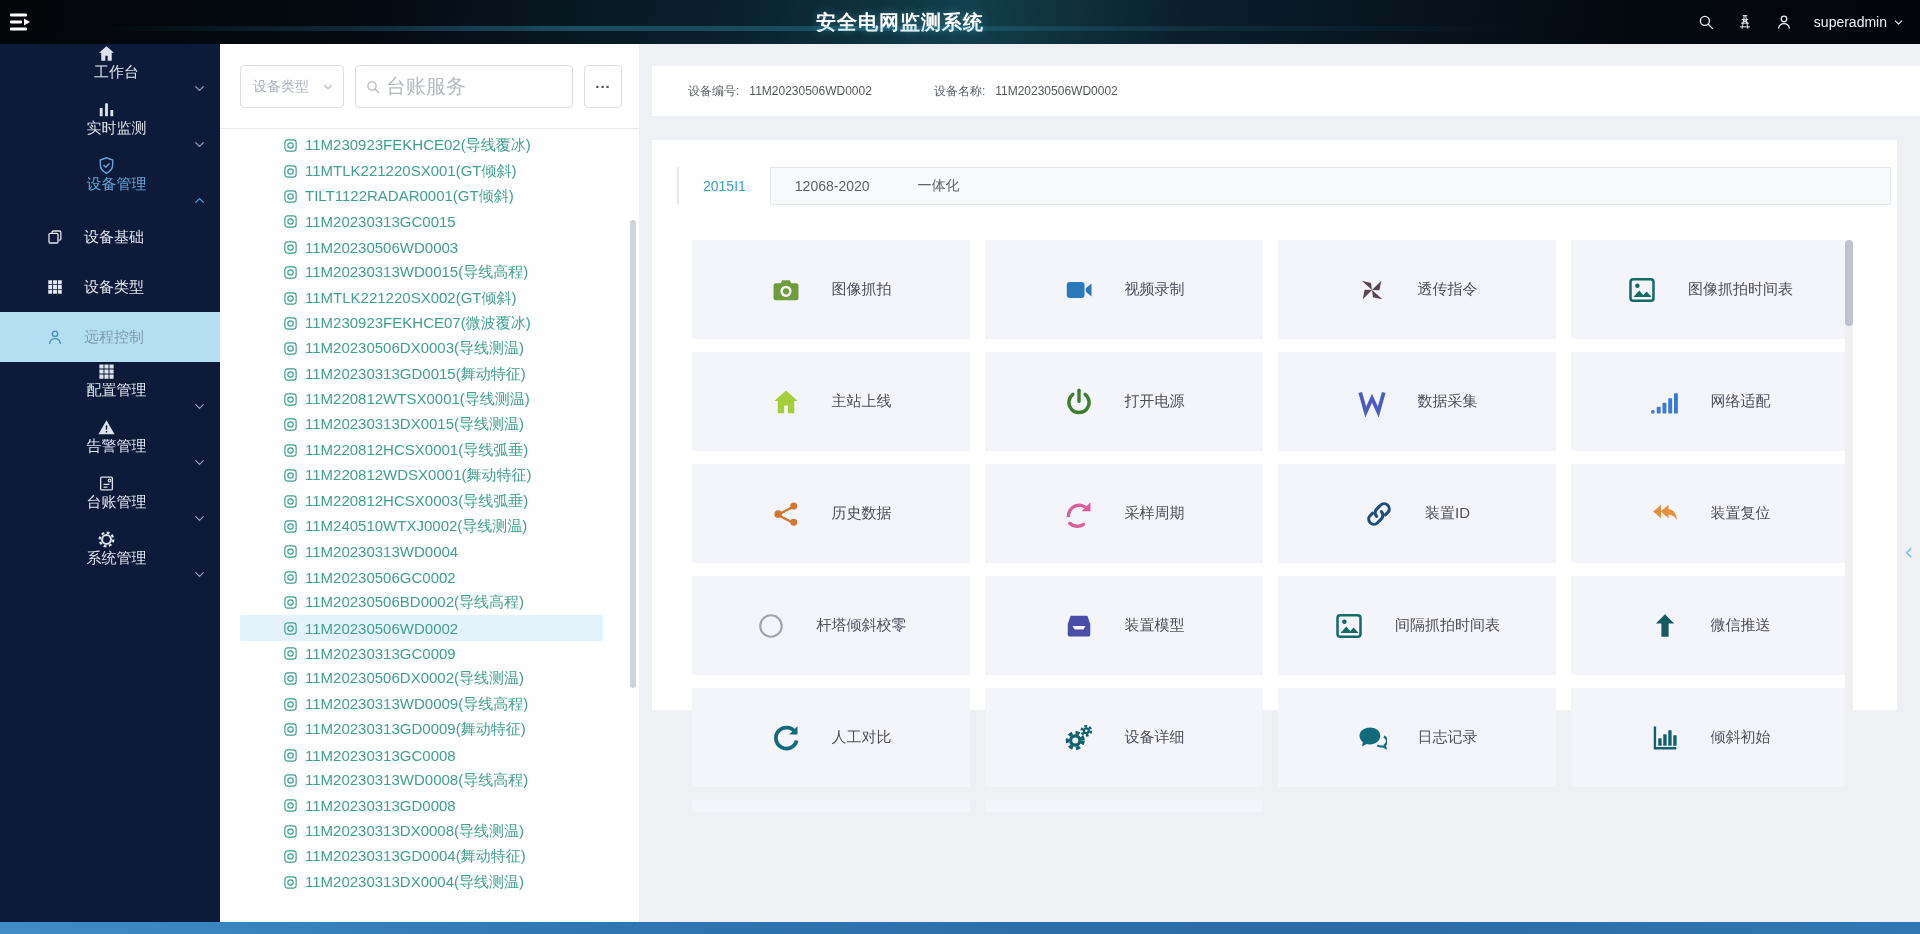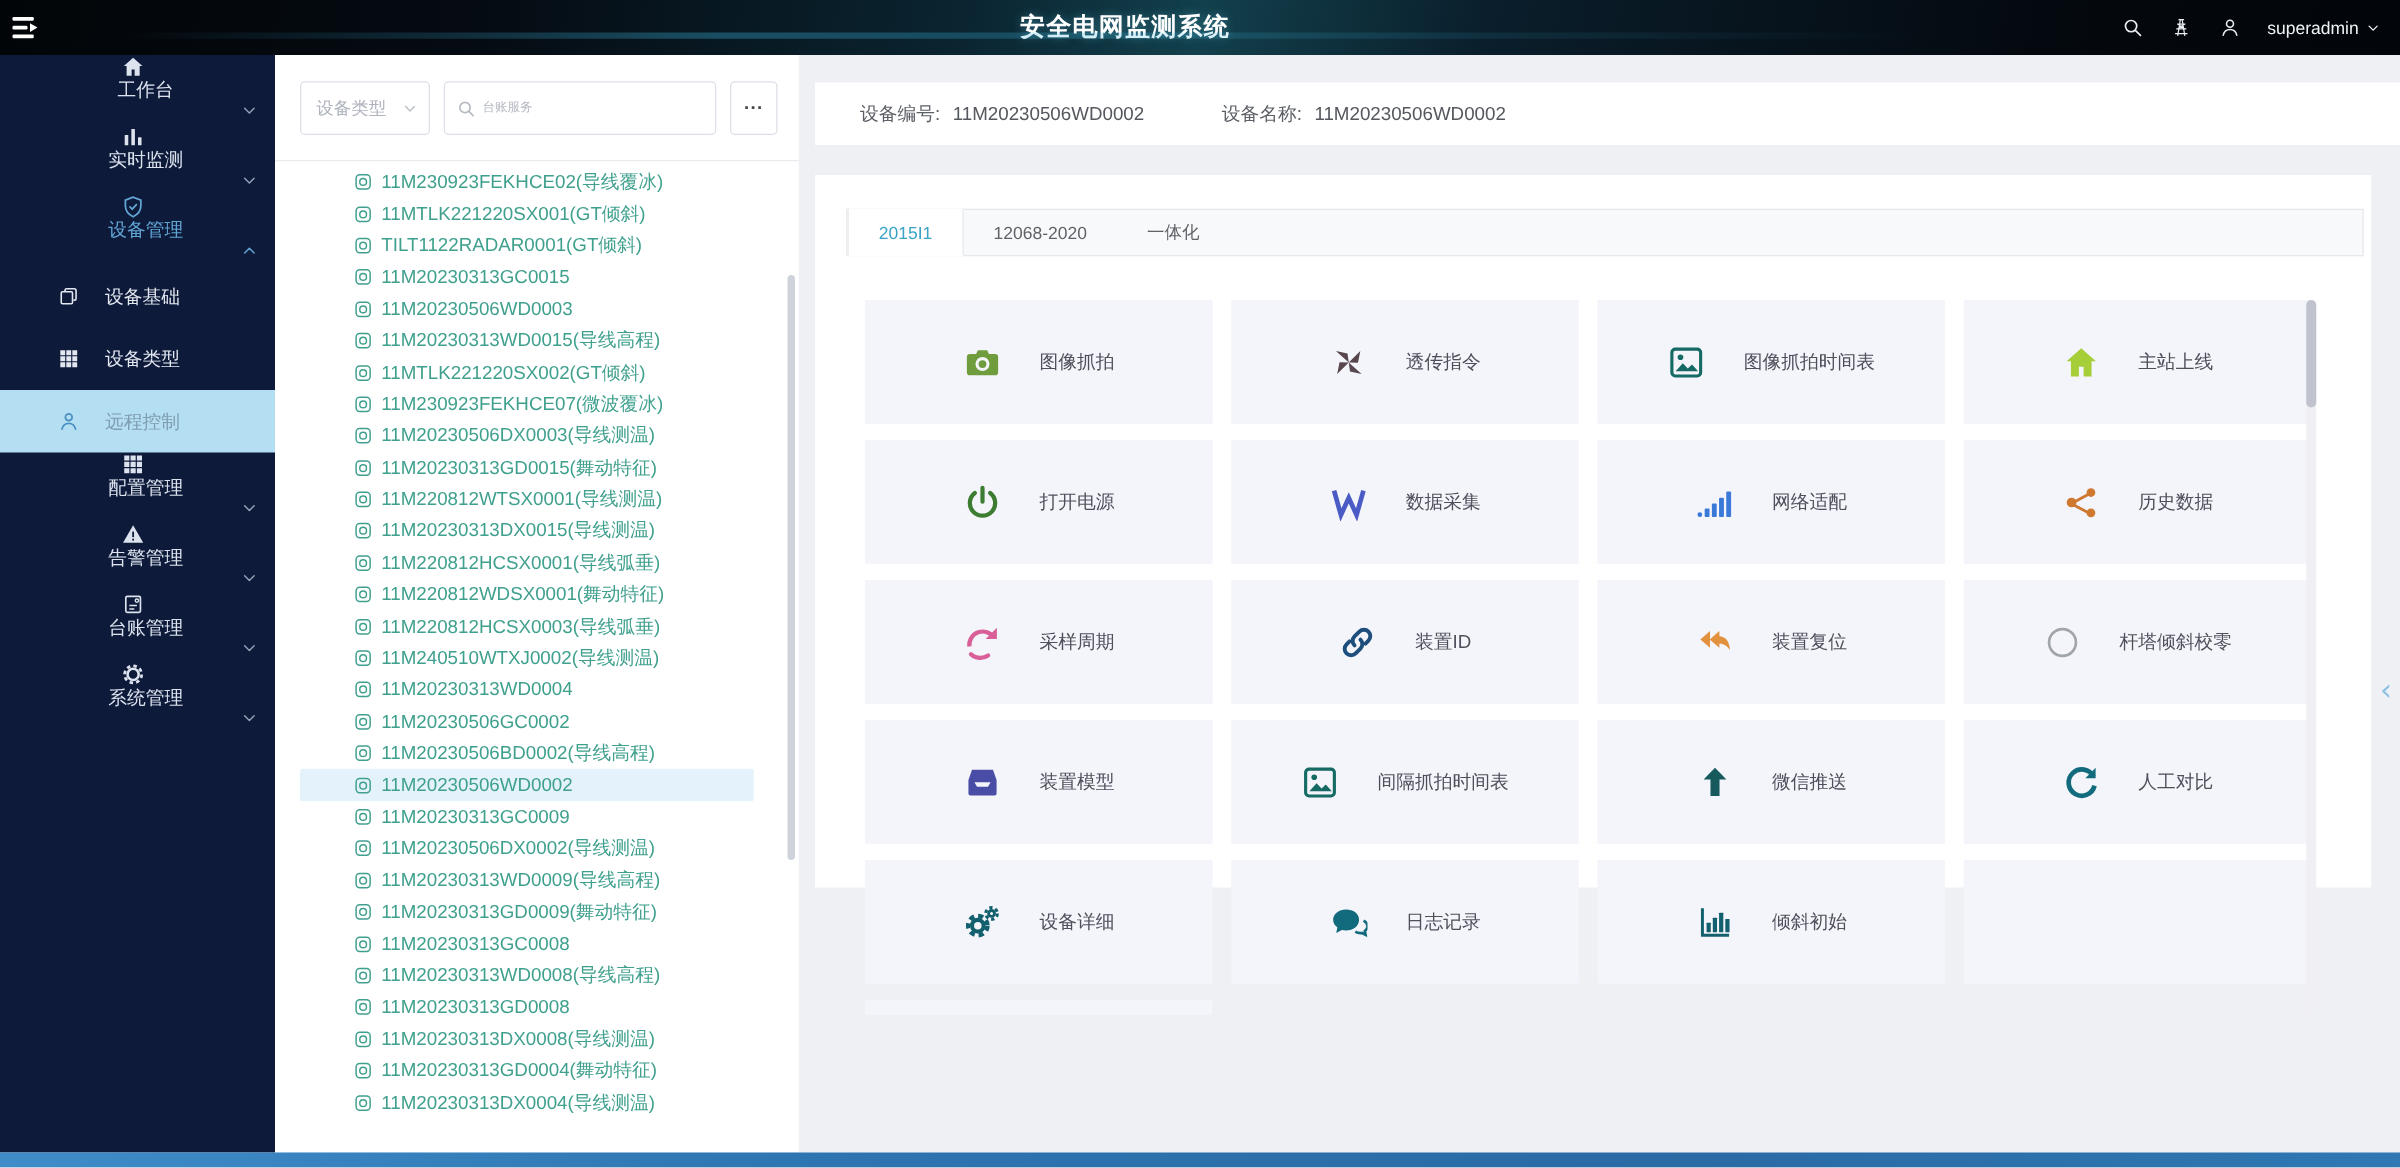--- a/index.html
+++ b/index.html
@@ -32,37 +32,37 @@
   .sub-item.selected .nico { color:#4a8fc0; }
 
   
   .device-panel { position:absolute; left:220px; top:44px; width:419px; bottom:12px; background:#ffffff; z-index:10; }
   .dp-controls { position:absolute; left:20px; right:17px; top:21px; height:43px; display:flex; gap:11px; }
   .type-select { width:104px; height:43px; border:1px solid #dcdfe6; border-radius:4px; display:flex; align-items:center;
     justify-content:space-between; padding:0 9px 0 12px; color:#aeb3bd; font-size:14px; background:#fff; cursor:pointer; flex:none; }
   .type-select .chev { width:12px; height:12px; color:#b9bec7; display:inline-flex; }
   .search-box { flex:1; height:43px; border:1px solid #dcdfe6; border-radius:4px; position:relative; background:#fff; }
   .search-box .sico { position:absolute; left:9px; top:13px; width:16px; height:16px; color:#b6bac2; }
-  .search-box input { position:absolute; left:30px; right:8px; top:0; height:41px; border:none; outline:none; font-size:10px; color:#333;
+  .search-box input { position:absolute; left:30px; right:8px; top:0; height:41px; border:none; outline:none; font-size:20px; color:#333;
     font-family:inherit; background:transparent; }
   .search-box input::placeholder { color:#b6bac2; }
   .more-btn { width:38px; height:43px; border:1px solid #dcdfe6; border-radius:4px; background:#fff; color:#4a4a4a; font-size:15px;
     font-weight:bold; letter-spacing:1px; display:flex; align-items:center; justify-content:center; cursor:pointer; flex:none; padding-bottom:8px; }
   .dp-divider { position:absolute; left:0; right:0; top:84px; height:1px; background:#e9ebef; }
   .dev-list { position:absolute; left:0; right:6px; top:86px; bottom:4px; overflow:hidden; padding-top:3px; }
   .dev-row { height:25.4px; margin:0 30px 0 20px; display:flex; align-items:center; padding-left:43px; color:#40a08e; font-size:15px;
     white-space:nowrap; cursor:pointer; border-radius:2px; }
   .dev-row .dico { width:15px; height:15px; margin-right:7px; flex:none; display:inline-flex; }
   .dev-row.selected { background:#e4f3fb; }
   .dp-scroll { position:absolute; right:3px; top:176px; width:6px; height:468px; background:#cfd3da; border-radius:3px; }
 
   
   .main { position:absolute; left:639px; top:44px; right:0; bottom:12px; background:#eef0f4; }
   .info-bar { position:absolute; left:13px; right:0; top:22px; height:50px; background:#fff; display:flex; align-items:center;
-    padding-left:36px; font-size:15px; color:#5c6066; }
+    padding-left:36px; font-size:12px; color:#5c6066; }
   .info-bar .lbl { margin-right:10px; }
   .info-bar .val { margin-right:62px; color:#55585e; }
   .card { position:absolute; left:13px; top:96px; width:1245px; height:570px; background:#fff; }
   .tabs { position:absolute; left:25px; right:6px; top:27px; height:38px; background:#f8f9fb; border:1px solid #e6e8eb; display:flex; }
   .tab { height:38px; margin-top:-1px; padding:0 24px; display:flex; align-items:center; font-size:14px; color:#5f6368; cursor:pointer; }
   .tab.active { background:#fff; color:#3aa2c6; border:1px solid #e6e8eb; border-top:none; border-bottom:1px solid #fff; }
   .grid { position:absolute; left:40px; top:100px; width:1157px; height:572px; overflow:hidden; display:flex; flex-wrap:wrap;
     gap:13px 15px; align-content:flex-start; }
   .cell { width:278px; height:99px; background:#f4f4fb; display:flex; align-items:center; justify-content:center; gap:31px; cursor:pointer; }
   .cell .ic { width:30px; height:30px; flex:none; display:inline-flex; }
@@ -566,20 +566,29 @@
             <span class="ic" style="color: rgb(111, 156, 60);">
               <svg viewBox="0 0 24 24">
                 <path d="M9 4.2h6l1.1 2.4h3.9a2 2 0 0 1 2 2v9.6a2 2 0 0 1-2 2H4a2 2 0 0 1-2-2V8.6a2 2 0 0 1 2-2h3.9Z" fill="currentColor"></path>
                 <circle cx="12" cy="13" r="4.5" fill="#f4f4fb"></circle>
                 <circle cx="12" cy="13" r="2.5" fill="currentColor"></circle>
               </svg>
             </span>
             <span class="clabel">图像抓拍</span>
           </div>
           <div class="cell">
+            <span class="ic" style="color: rgb(42, 121, 186);">
+              <svg viewBox="0 0 24 24" fill="currentColor">
+                <rect x="2.2" y="5.6" width="14.2" height="12.8" rx="2.4"></rect>
+                <path d="m17.4 10.6 4.6-3.8v10.4l-4.6-3.8Z"></path>
+              </svg>
+            </span>
+            <span class="clabel">视频录制</span>
+          </div>
+          <div class="cell">
             <span class="ic" style="color: rgb(87, 70, 76);">
               <svg viewBox="0 0 24 24" fill="currentColor">
                 <path d="M12 12 3.8 4.6l7.4 1.7ZM12 12l7.4-7.4-1.5 7.6ZM12 12l8.2 7.4-7.4-1.7ZM12 12l-7.4 7.4 1.5-7.6Z"></path>
               </svg>
             </span>
             <span class="clabel">透传指令</span>
           </div>
           <div class="cell">
             <span class="ic" style="color: rgb(21, 106, 99);">
               <svg viewBox="0 0 24 24">

